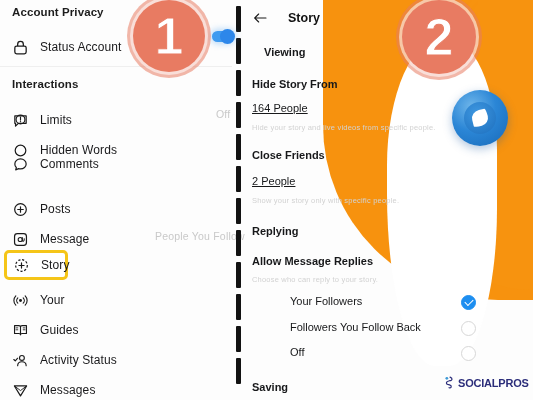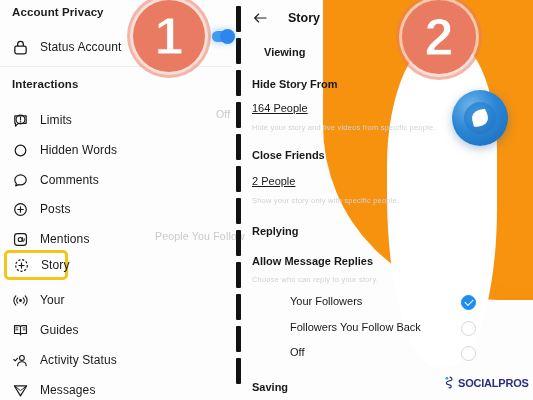--- a/index.html
+++ b/index.html
@@ -206,42 +206,42 @@
     </div>
 
     <div class="row" style="position:absolute;top:135px;justify-content:space-between;">
       <svg class="ico" viewBox="0 0 24 24">
         <circle cx="12" cy="12" r="7.5" fill="none" stroke="#1a1a1a" stroke-width="1.7"></circle>
         <path d="M12 4.6a7.4 7.4 0 0 0 0 14.8 5.6 5.6 0 0 1 0-14.8z" fill="#1a1a1a"></path>
       </svg>
       <span class="label">Hidden Words</span>
     </div>
 
-    <div class="row" style="position:absolute;top:165px;">
+    <div class="row" style="position:absolute;top:149px;">
       <svg class="ico" viewBox="0 0 24 24">
         <path d="M12 4.2c4.5 0 8 3.1 8 7 0 3.9-3.5 7-8 7a9.4 9.4 0 0 1-2.6-.35L5.2 19.6l.9-3.3A6.85 6.85 0 0 1 4 11.2c0-3.9 3.5-7 8-7z" fill="none" stroke="#1a1a1a" stroke-width="1.7" stroke-linejoin="round"></path>
       </svg>
       <span class="label">Comments</span>
     </div>
 
     <div class="row" style="position:absolute;top:194px;">
       <svg class="ico" viewBox="0 0 24 24">
         <circle cx="12" cy="12" r="8.2" fill="none" stroke="#1a1a1a" stroke-width="1.7"></circle>
         <path d="M12 8.1v7.8M8.1 12h7.8" stroke="#1a1a1a" stroke-width="1.7" stroke-linecap="round"></path>
       </svg>
       <span class="label">Posts</span>
     </div>
 
     <div class="row" style="position:absolute;top:224px;">
       <svg class="ico" viewBox="0 0 24 24">
         <rect x="3.6" y="3.6" width="16.8" height="16.8" rx="4" fill="none" stroke="#1a1a1a" stroke-width="1.7"></rect>
         <circle cx="11.6" cy="12" r="2.9" fill="none" stroke="#1a1a1a" stroke-width="1.5"></circle>
         <path d="M14.5 9.3V13c0 1.3 1 1.8 1.8 1.3.9-.6 1.2-2 .9-3.4" fill="none" stroke="#1a1a1a" stroke-width="1.5" stroke-linecap="round"></path>
       </svg>
-      <span class="label">Mentions</span>
+      <span class="label">Message</span>
     </div>
 
     <div class="row highlight" style="position:absolute;top:250px;">
       <svg class="ico" viewBox="0 0 24 24">
         <circle cx="12" cy="12" r="8.2" fill="none" stroke="#1a1a1a" stroke-width="1.7" stroke-dasharray="3.1 2.4"></circle>
         <path d="M12 8.4v7.2M8.4 12h7.2" stroke="#1a1a1a" stroke-width="1.7" stroke-linecap="round"></path>
       </svg>
       <span class="label">Story</span>
     </div>
 

